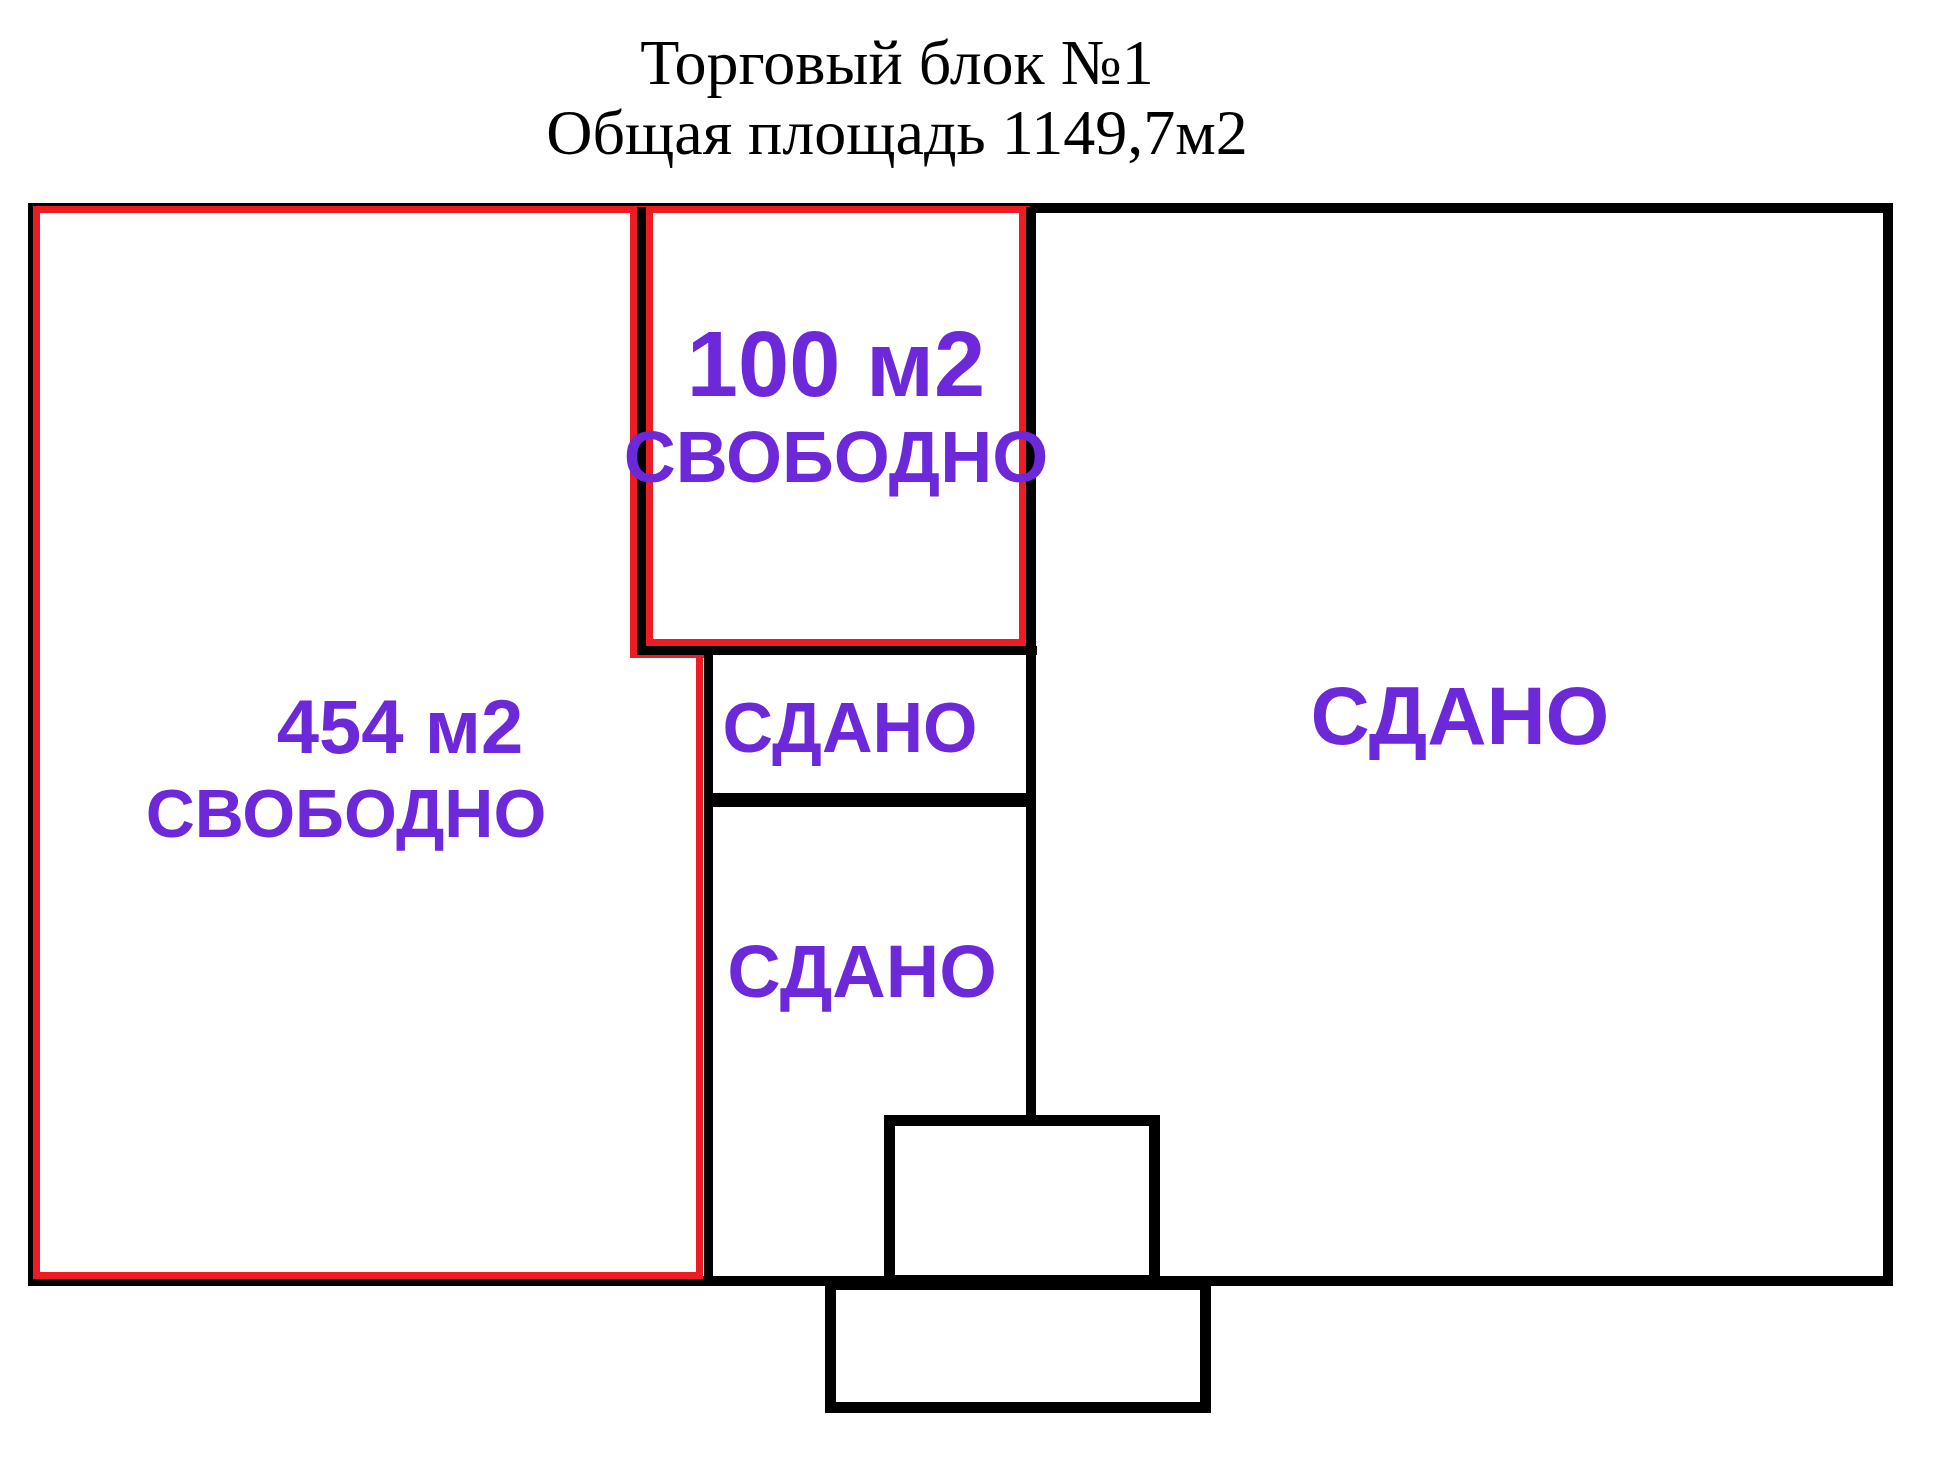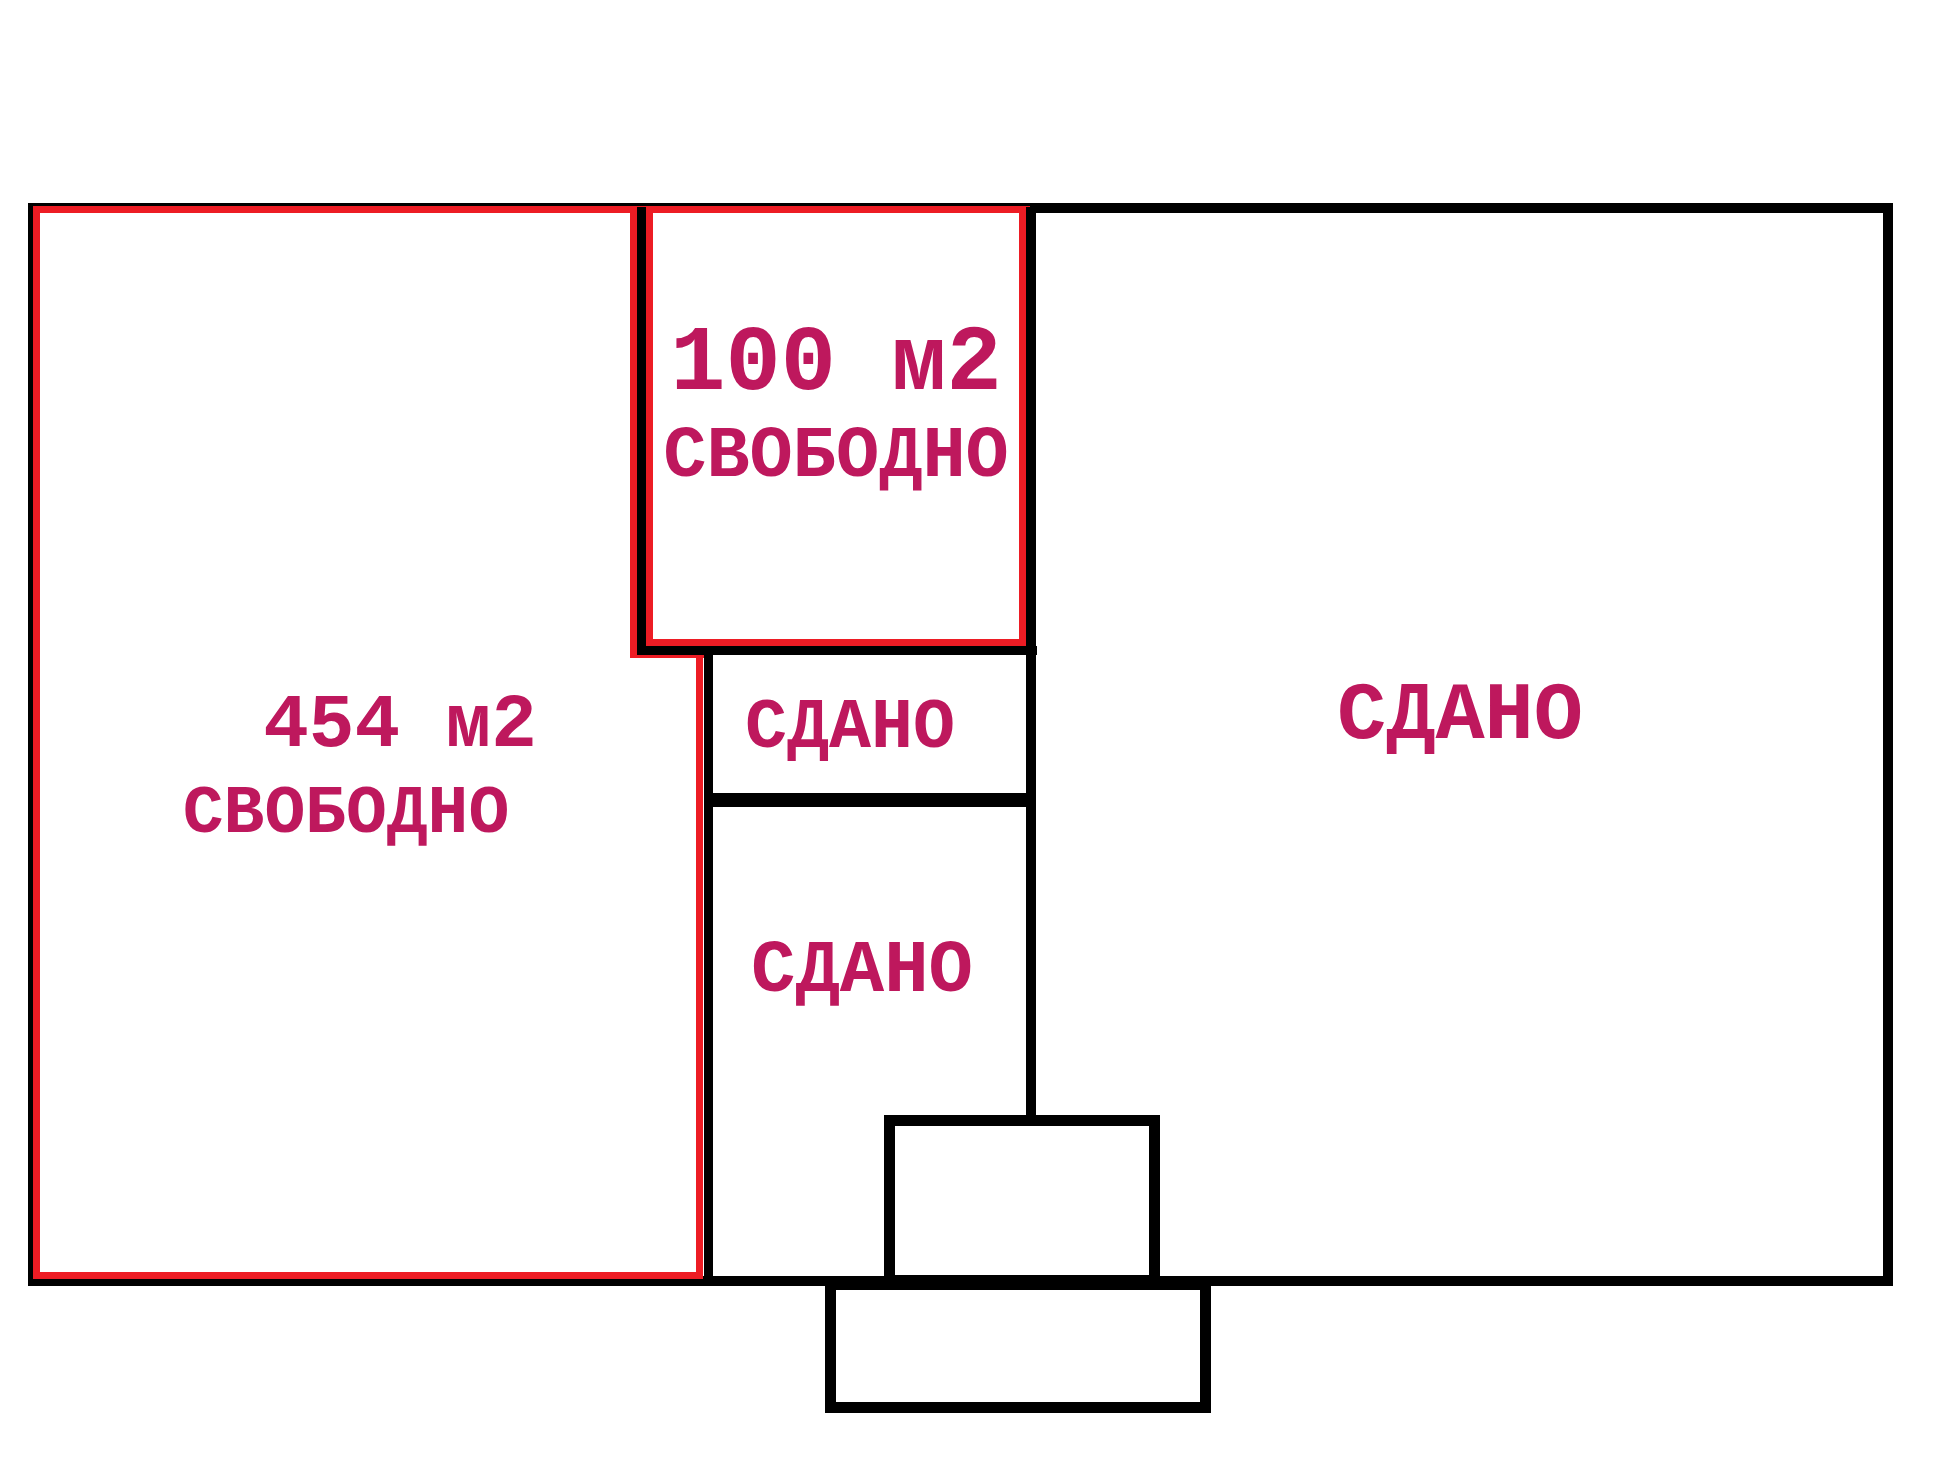--- a/index.html
+++ b/index.html
@@ -41,29 +41,33 @@
   .vestibule {
     border: 11px solid #000000;
     box-sizing: border-box;
     background: #ffffff;
   }
   .label {
     position: absolute;
     transform: translate(-50%, -50%);
     font-weight: bold;
     white-space: nowrap;
-    color: #be185d;
-    font-family: Liberation Mono, monospace;
+    color: #6d28d9;
+    font-family: Liberation Sans, sans-serif;
   }
 </style>
 </head>
 <body>
 
 <div id="stage">
 
+  <div class="abs title-block">
+    <div>Торговый блок №1</div>
+    <div>Общая площадь 1149,7м2</div>
+  </div>
 
   <div class="abs outer-wall"></div>
 
   <div class="abs red-line" style="left:33px; top:206px; width:997px; height:7px;"></div>
   <div class="abs red-line" style="left:33px; top:206px; width:7px; height:1073px;"></div>
   <div class="abs red-line" style="left:33px; top:1272px; width:670px; height:7px;"></div>
   <div class="abs red-line" style="left:630px; top:206px; width:7px; height:452px;"></div>
   <div class="abs red-line" style="left:630px; top:651px; width:80px; height:7px;"></div>
   <div class="abs red-line" style="left:696px; top:651px; width:7px; height:628px;"></div>
   <div class="abs red-line" style="left:646px; top:206px; width:7px; height:440px;"></div>

